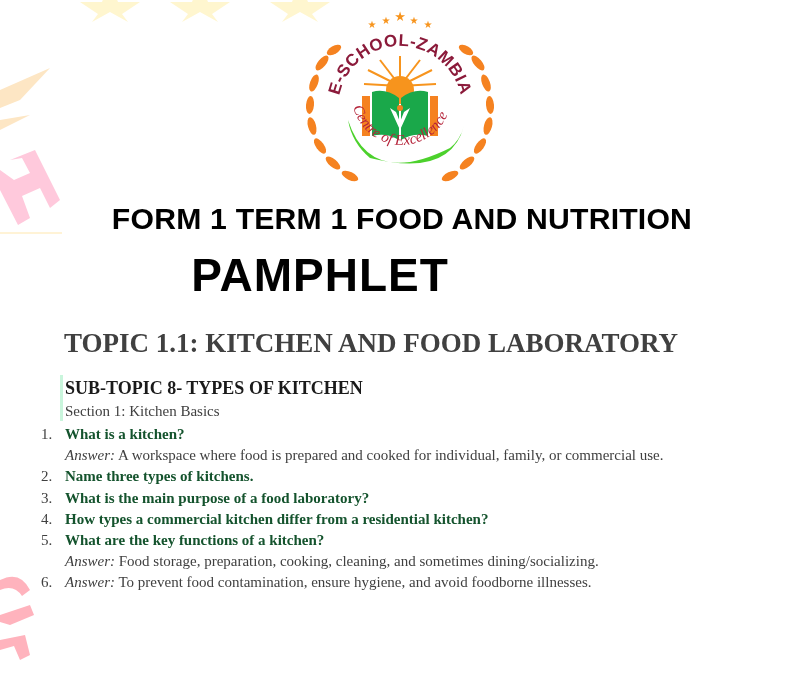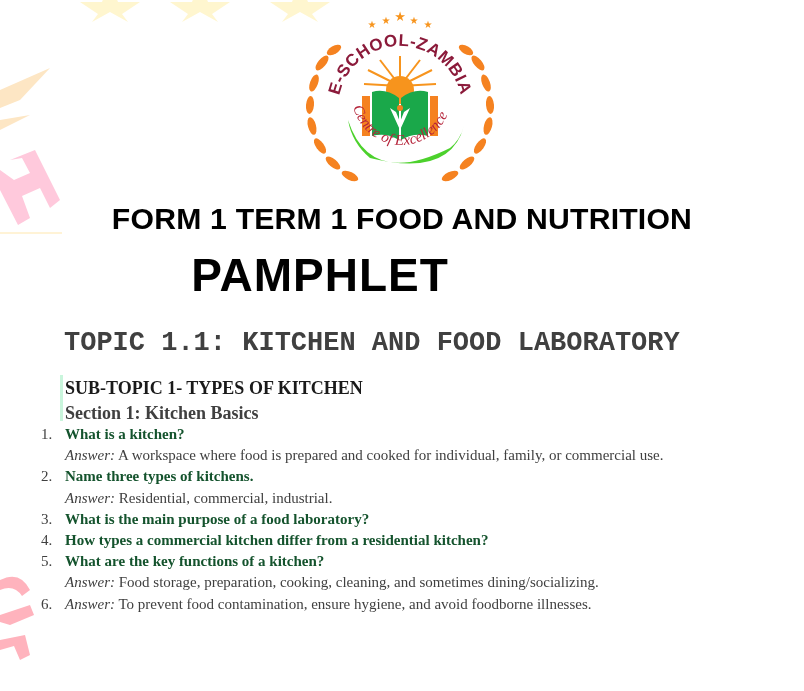--- a/index.html
+++ b/index.html
@@ -25,30 +25,30 @@
       font-size: 29px; color: #000; letter-spacing: 0.2px;
       transform: scaleX(1.04);
     }
     .title2 {
       position: absolute; left: 0; width: 640px; top: 248px; text-align: center;
       font-family: "Liberation Sans", sans-serif; font-weight: bold;
       font-size: 46px; color: #000; letter-spacing: 1px;
     }
     .topic {
       position: absolute; left: 64px; top: 328px;
-      font-weight: bold; font-size: 27px; color: #404040; white-space: nowrap; font-family: Liberation Mono, monospace;
+      font-weight: bold; font-size: 27px; color: #404040; white-space: nowrap;
     }
     .subtopic-bar { position: absolute; left: 60px; top: 375px; width: 3px; height: 46px; background: #c9f5dc; }
     .subtopic {
       position: absolute; left: 65px; top: 378px;
       font-weight: bold; font-size: 18px; color: #1a1a1a; white-space: nowrap;
     }
     .section {
       position: absolute; left: 65px; top: 403px;
-      font-weight: bold; font-size: 18px; color: #404040; white-space: nowrap;
+      font-weight: normal; font-size: 15px; color: #404040; white-space: nowrap;
     }
     .qa-list { position: absolute; left: 0; top: 424px; width: 804px; margin: 0; padding: 0; list-style: none; }
     .qa-item { position: relative; padding-left: 65px; font-size: 15px; line-height: 21.2px; }
     .qa-num { position: absolute; left: 41px; top: 0; color: #404040; }
     .qa-q { font-weight: bold; color: #14532d; display: block; }
     .qa-a { display: block; color: #404040; width: 680px; }
     .qa-a .lbl { font-style: italic; margin-top: 19px; }
   </style>
 </head>
 <body>
@@ -125,33 +125,32 @@
   <text font-family="Liberation Serif, serif" font-style="italic" font-size="15" fill="#b5243a">
     <textPath href="#arcBottom" startOffset="50%" text-anchor="middle">Centre of Excellence</textPath>
   </text>
 </svg>
 
 <div class="title1">FORM 1 TERM 1 FOOD AND NUTRITION</div>
 <div class="title2">PAMPHLET</div>
 
 <div class="topic">TOPIC 1.1: KITCHEN AND FOOD LABORATORY</div>
 <div class="subtopic-bar"></div>
-<div class="subtopic">SUB-TOPIC 1- TYPES OF KITCHEN</div>
+<div class="subtopic">SUB-TOPIC 8- TYPES OF KITCHEN</div>
 <div class="section">Section 1: Kitchen Basics</div>
 
 <ol class="qa-list">
   <li class="qa-item">
     <span class="qa-num">1.</span>
     <span class="qa-q">What is a kitchen?</span>
     <span class="qa-a"><span class="lbl">Answer:</span> <span>A workspace where food is prepared and cooked for individual, family, or commercial use.</span></span>
   </li>
   <li class="qa-item">
     <span class="qa-num">2.</span>
     <span class="qa-q">Name three types of kitchens.</span>
-    <span class="qa-a"><span class="lbl">Answer:</span> <span>Residential, commercial, industrial.</span></span>
   </li>
   <li class="qa-item">
     <span class="qa-num">3.</span>
     <span class="qa-q">What is the main purpose of a food laboratory?</span>
   </li>
   <li class="qa-item">
     <span class="qa-num">4.</span>
     <span class="qa-q">How types a commercial kitchen differ from a residential kitchen?</span>
   </li>
   <li class="qa-item">

